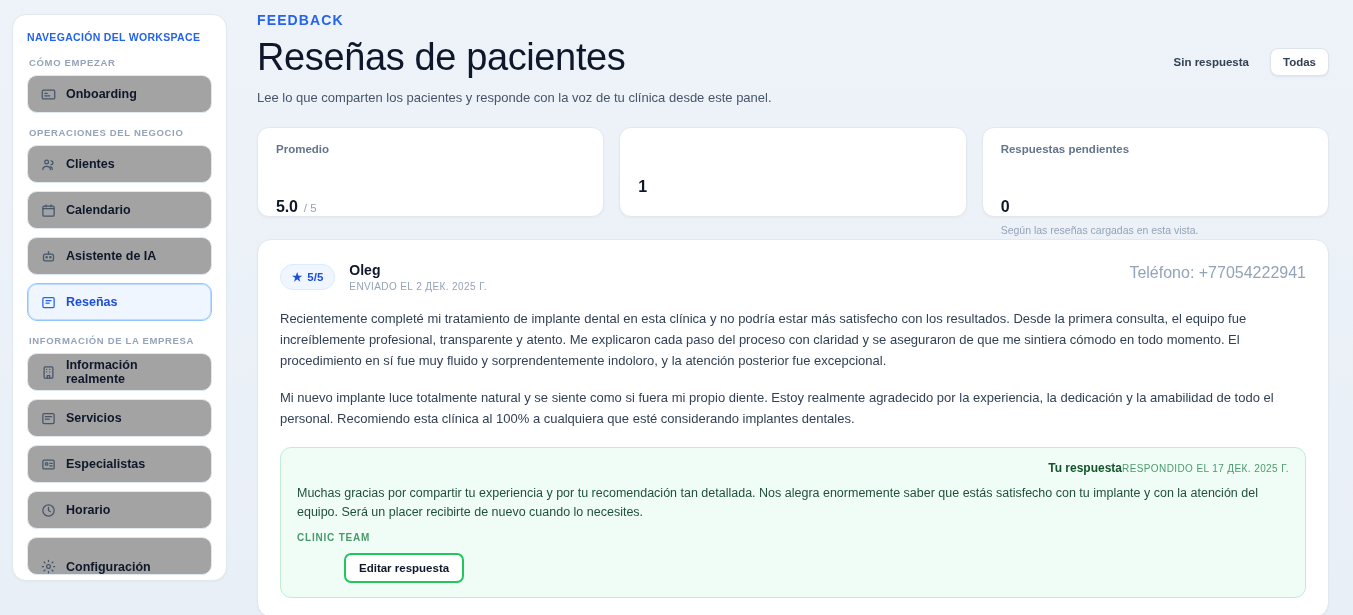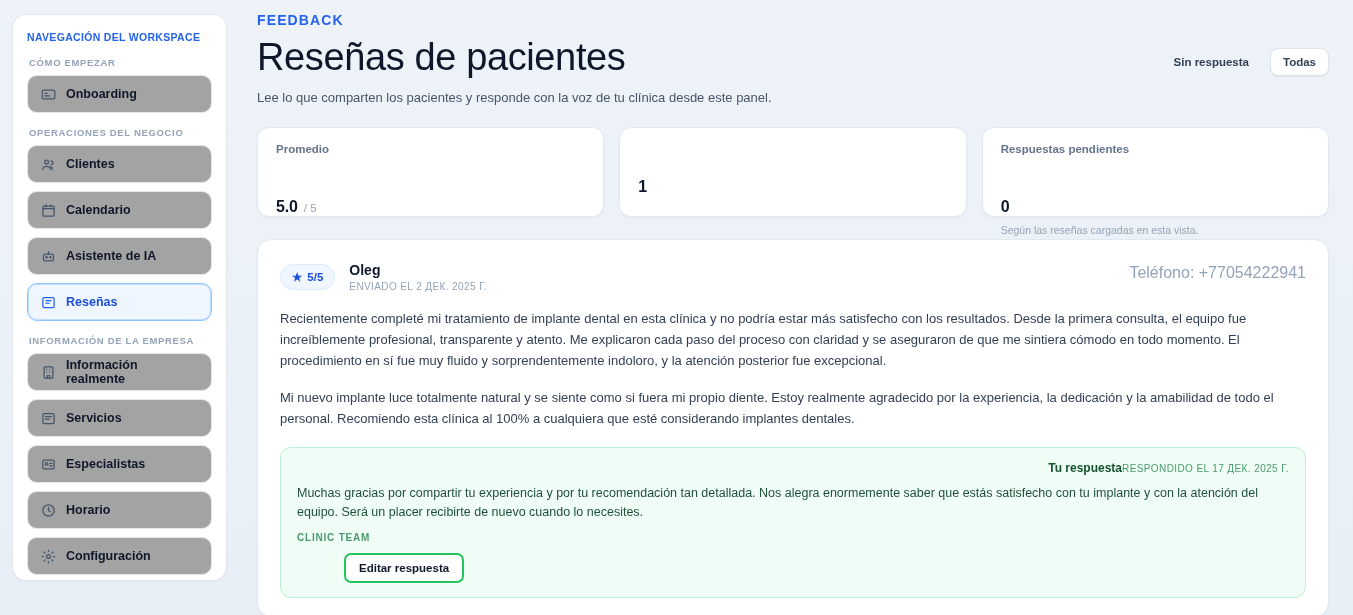--- a/index.html
+++ b/index.html
@@ -59,21 +59,21 @@
     align-items: center;
     gap: 10px;
     height: 38px;
     padding: 0 12px;
     border: 1px solid #e2e8f0;
     border-radius: 10px;
     background: #a3a3a3;
     margin-bottom: 8px;
     cursor: pointer;
   }
-  .nav-item:last-child { margin-bottom: 0; }
+  .nav-item:last-child { margin-bottom: 0; align-items: flex-end; }
   .nav-item .label {
     font-size: 12.5px;
     color: #0f172a;
     font-weight: bold;
   }
   .nav-item.active {
     border-color: #93c5fd;
     background: #eff6ff;
     box-shadow: 0 0 0 1px #bfdbfe inset;
   }

